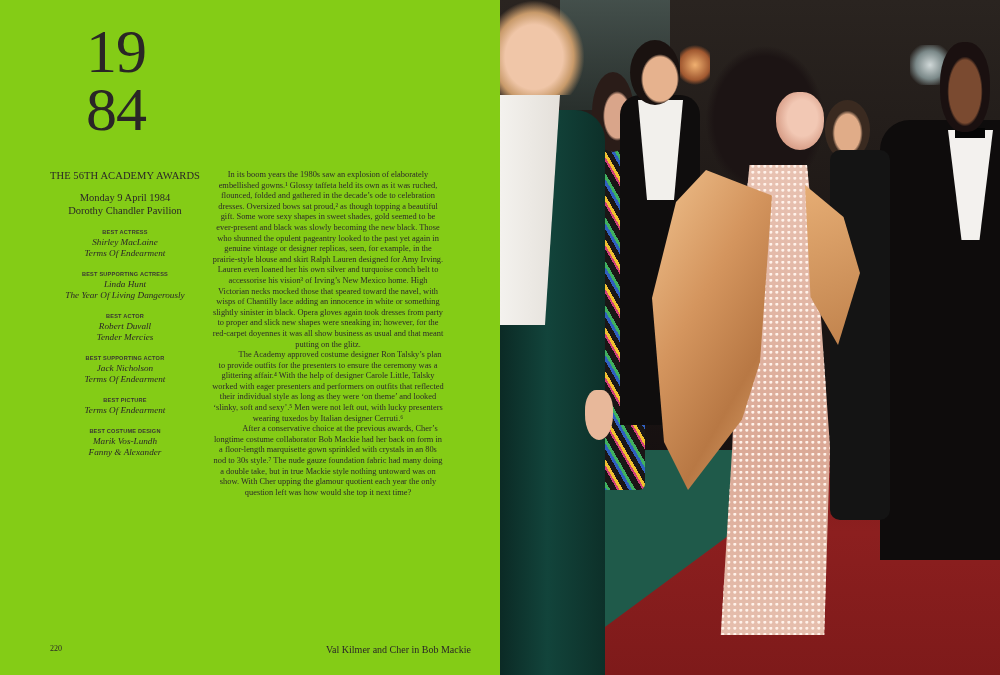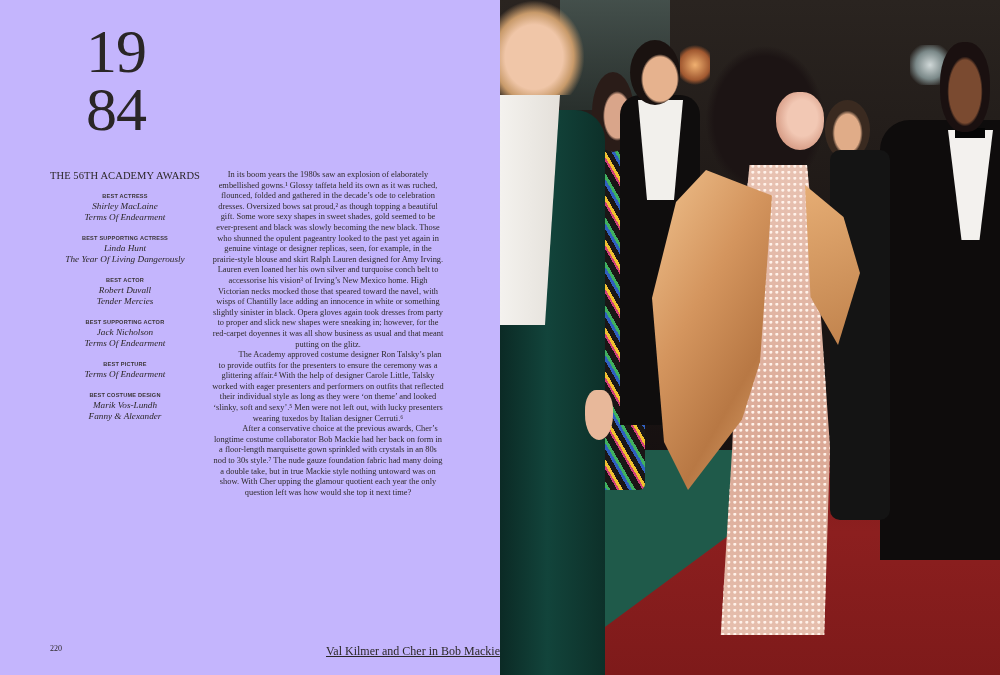--- a/index.html
+++ b/index.html
@@ -1,54 +1,58 @@
 <!DOCTYPE html>
 <html><head>
 <meta charset="utf-8">
 <style>
   * { margin: 0; padding: 0; box-sizing: border-box; }
   html, body { width: 1000px; height: 675px; overflow: hidden; background: #ffffff; }
   body { position: relative; font-family: "Liberation Serif", "DejaVu Serif", serif; color: #2b2727; }
 
-  .page-left { position: absolute; left: 0; top: 0; width: 590px; height: 675px; background: #c4b5fd; }
+  .page-left { position: absolute; left: 0; top: 0; width: 590px; height: 675px; background: #84cc16; }
   .page-right { position: absolute; left: 500px; top: 0; width: 500px; height: 675px; overflow: hidden; background: #1a1414; }
 
   .year { position: absolute; left: 86px; top: 26px; width: 90px; font-size: 62px; line-height: 50px; letter-spacing: -1px; color: #2a2626; font-family: "Liberation Serif", "DejaVu Serif", serif; }
   .year span { display: block; }
 
   .sidebar { position: absolute; left: 46px; top: 170px; width: 158px; text-align: center; }
   .event-title { font-size: 10.5px; letter-spacing: 0.1px; color: #2b2727; }
   .event-date { margin-top: 10px; font-size: 10.5px; line-height: 13px; }
   .award { margin-top: 12px; }
   .award:first-of-type { margin-top: 20px; }
   .award-cat { font-family: "Liberation Sans", "DejaVu Sans", sans-serif; font-weight: bold; font-size: 5.6px; letter-spacing: 0.2px; color: #3a3535; text-transform: uppercase; }
   .award-name { font-size: 9.2px; line-height: 11px; margin-top: 2px; font-style: italic; }
   .award-film { font-size: 9.2px; line-height: 11px; font-style: italic; }
 
   .body-text { position: absolute; left: 212px; top: 170px; width: 232px; font-size: 8.4px; line-height: 10.6px; color: #2e2a2a; text-align: center; }
   .body-text p { margin: 0; }
   .body-text p + p { text-indent: 24px; }
 
   .folio { position: absolute; left: 50px; top: 644px; font-size: 8px; color: #2b2727; }
-  .caption { position: absolute; left: 326px; top: 644px; font-size: 12px; color: #2b2727; text-decoration: underline; }
+  .caption { position: absolute; left: 326px; top: 644px; font-size: 10px; color: #2b2727; }
 
   
   .ph { position: absolute; }
 </style>
 </head>
 <body>
 
 <div class="page-left">
   <div class="year">
     <span>19</span>
     <span style="margin-top:8px;">84</span>
   </div>
 
   <div class="sidebar">
     <div class="event-title">THE 56TH ACADEMY AWARDS</div>
+    <div class="event-date">
+      <div>Monday 9 April 1984</div>
+      <div>Dorothy Chandler Pavilion</div>
+    </div>
 
     <div class="award">
       <div class="award-cat">Best Actress</div>
       <div class="award-name">Shirley MacLaine</div>
       <div class="award-film">Terms Of Endearment</div>
     </div>
     <div class="award">
       <div class="award-cat">Best Supporting Actress</div>
       <div class="award-name">Linda Hunt</div>
       <div class="award-film">The Year Of Living Dangerously</div>

